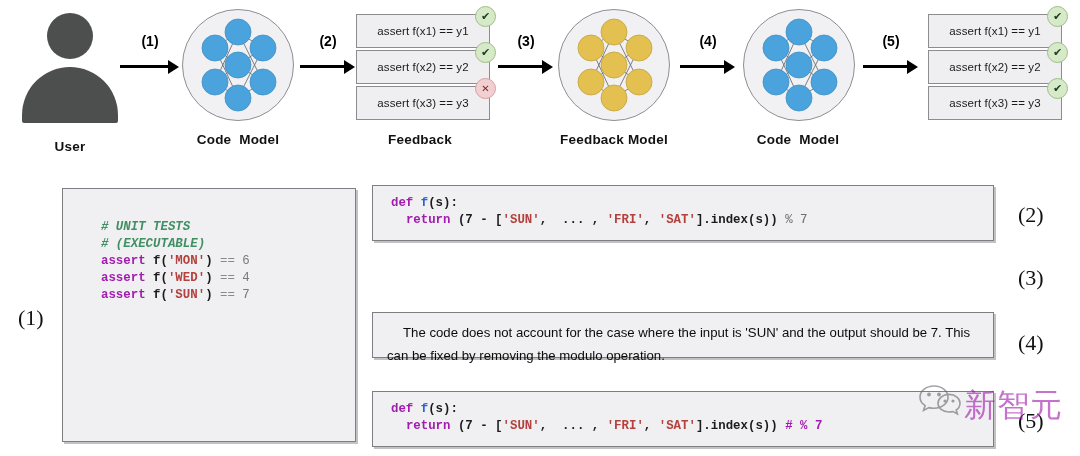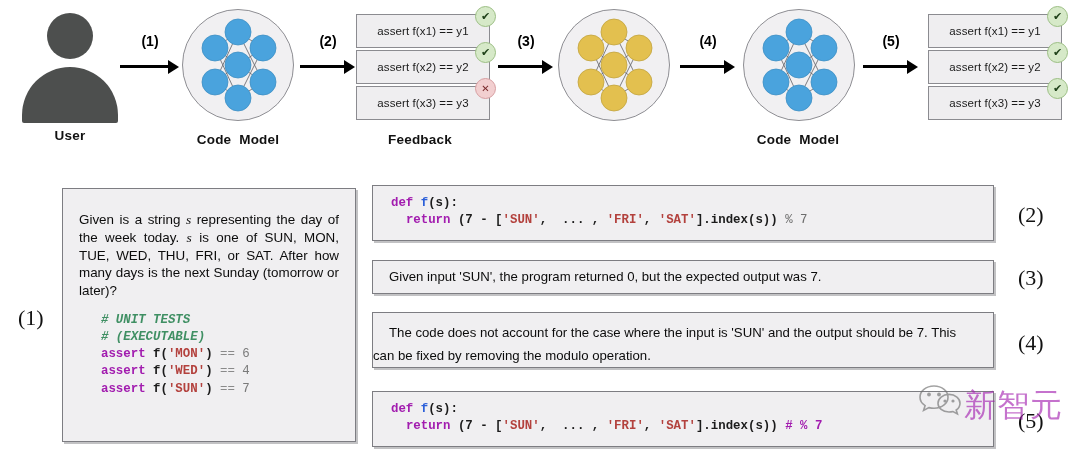--- a/index.html
+++ b/index.html
@@ -201,21 +201,21 @@
   .c-fn      { color: #2b5fd9; font-weight: bold; }
   .c-str     { color: #b3413d; font-weight: bold; }
   .c-num     { color: #7a7a7a; }
   .c-op      { color: #8a8a8a; }
   .c-plain   { color: #1b1b1b; font-weight: bold; }
   .c-pct     { color: #6d6d6d; }
 
   
   #code-panel-1 { left: 372px; top: 20px;  width: 622px; height: 56px;  padding: 9px 0 0 18px; }
   #obs-panel    { left: 372px; top: 95px;  width: 622px; height: 34px;  padding: 0 0 0 16px; display: flex; align-items: center; }
-  #fb-panel     { left: 372px; top: 147px; width: 622px; height: 56px;  padding: 9px 14px 0 0; }
+  #fb-panel     { left: 372px; top: 147px; width: 622px; height: 46px;  padding: 9px 14px 0 14px; }
   #code-panel-2 { left: 372px; top: 226px; width: 622px; height: 56px;  padding: 9px 0 0 18px; }
 
   .plaintext {
     font-family: "Liberation Sans", sans-serif;
     font-size: 13.2px;
     color: #0c0c0c;
     line-height: 1.72;
   }
   #fb-text { text-indent: 16px; }
 
@@ -242,21 +242,21 @@
 </style>
 </head>
 <body>
 
 <div id="pipeline">
 
   <div id="user-avatar">
     <div id="user-head"></div>
     <div id="user-body"></div>
   </div>
-  <div class="stage-label" style="left:18px; top:128px; width:104px;">User</div>
+  <div class="stage-label" style="left:18px; top:139px; width:104px;">User</div>
 
   <div class="arrow" style="left:120px; top:50px; width:60px;">
     <div class="alabel">(1)</div>
     <div class="shaft" style="width:49px;"></div>
     <div class="head" style="left:48px;"></div>
   </div>
 
   <div class="nn" style="left:182px; top:9px; width:112px; height:112px;">
     <svg width="110" height="110" viewBox="0 0 110 110">
       <g stroke="#6f6f74" stroke-width="0.9" fill="none">
@@ -320,20 +320,21 @@
         <circle cx="32" cy="38" r="13"></circle>
         <circle cx="32" cy="72" r="13"></circle>
         <circle cx="55" cy="22" r="13"></circle>
         <circle cx="55" cy="55" r="13"></circle>
         <circle cx="55" cy="88" r="13"></circle>
         <circle cx="80" cy="38" r="13"></circle>
         <circle cx="80" cy="72" r="13"></circle>
       </g>
     </svg>
   </div>
+  <div class="stage-label" style="left:548px; top:132px; width:132px;">Feedback Model</div>
 
   <div class="arrow" style="left:680px; top:50px; width:56px;">
     <div class="alabel">(4)</div>
     <div class="shaft" style="width:45px;"></div>
     <div class="head" style="left:44px;"></div>
   </div>
 
   <div class="nn" style="left:743px; top:9px; width:112px; height:112px;">
     <svg width="110" height="110" viewBox="0 0 110 110">
       <g stroke="#6f6f74" stroke-width="0.9" fill="none">
@@ -379,35 +380,31 @@
       <span>✔</span>
     </div>
   </div>
 </div>
 
 <div id="bottom">
 
   <div class="step-tag" style="left:18px; top:140px;">(1)</div>
 
   <div class="panel" id="prompt-panel">
-    <div id="prompt-text"><span>Given is a string </span><i>s</i><span> representing the day of the week today. </span><i>s</i><span> is one of SUN, MON, TUE, WED, THU, FRI, or SAT. After how many days is the next Sunday (tomorrow or later)?</span></div>
 
     <div class="code" id="unit-tests"><div class="c-comment"># UNIT TESTS</div><div class="c-comment"># (EXECUTABLE)</div><div><span class="c-kw">assert</span><span class="c-plain"> f(</span><span class="c-str">'MON'</span><span class="c-plain">) </span><span class="c-op">==</span><span class="c-num"> 6</span></div><div><span class="c-kw">assert</span><span class="c-plain"> f(</span><span class="c-str">'WED'</span><span class="c-plain">) </span><span class="c-op">==</span><span class="c-num"> 4</span></div><div><span class="c-kw">assert</span><span class="c-plain"> f(</span><span class="c-str">'SUN'</span><span class="c-plain">) </span><span class="c-op">==</span><span class="c-num"> 7</span></div>
     </div>
   </div>
 
   <div class="panel" id="code-panel-1">
     <div class="code"><div><span class="c-kw">def</span><span class="c-plain"> </span><span class="c-fn">f</span><span class="c-plain">(s):</span></div><div><span class="c-plain">  </span><span class="c-kw">return</span><span class="c-plain"> (7 - [</span><span class="c-str">'SUN'</span><span class="c-plain">,  ... , </span><span class="c-str">'FRI'</span><span class="c-plain">, </span><span class="c-str">'SAT'</span><span class="c-plain">].index(s))</span><span class="c-pct"> % 7</span></div>
     </div>
   </div>
   <div class="step-tag" style="left:1018px; top:37px;">(2)</div>
 
-  <div class="panel" id="obs-panel">
-    <div class="plaintext">Given input 'SUN', the program returned 0, but the expected output was 7.</div>
-  </div>
   <div class="step-tag" style="left:1018px; top:100px;">(3)</div>
 
   <div class="panel" id="fb-panel">
     <div class="plaintext" id="fb-text">The code does not account for the case where the input is 'SUN' and the output should be 7. This can be fixed by removing the modulo operation.</div>
   </div>
   <div class="step-tag" style="left:1018px; top:165px;">(4)</div>
 
   <div class="panel" id="code-panel-2">
     <div class="code"><div><span class="c-kw">def</span><span class="c-plain"> </span><span class="c-fn">f</span><span class="c-plain">(s):</span></div><div><span class="c-plain">  </span><span class="c-kw">return</span><span class="c-plain"> (7 - [</span><span class="c-str">'SUN'</span><span class="c-plain">,  ... , </span><span class="c-str">'FRI'</span><span class="c-plain">, </span><span class="c-str">'SAT'</span><span class="c-plain">].index(s)) </span><span class="c-kw"># % 7</span></div>
     </div>

